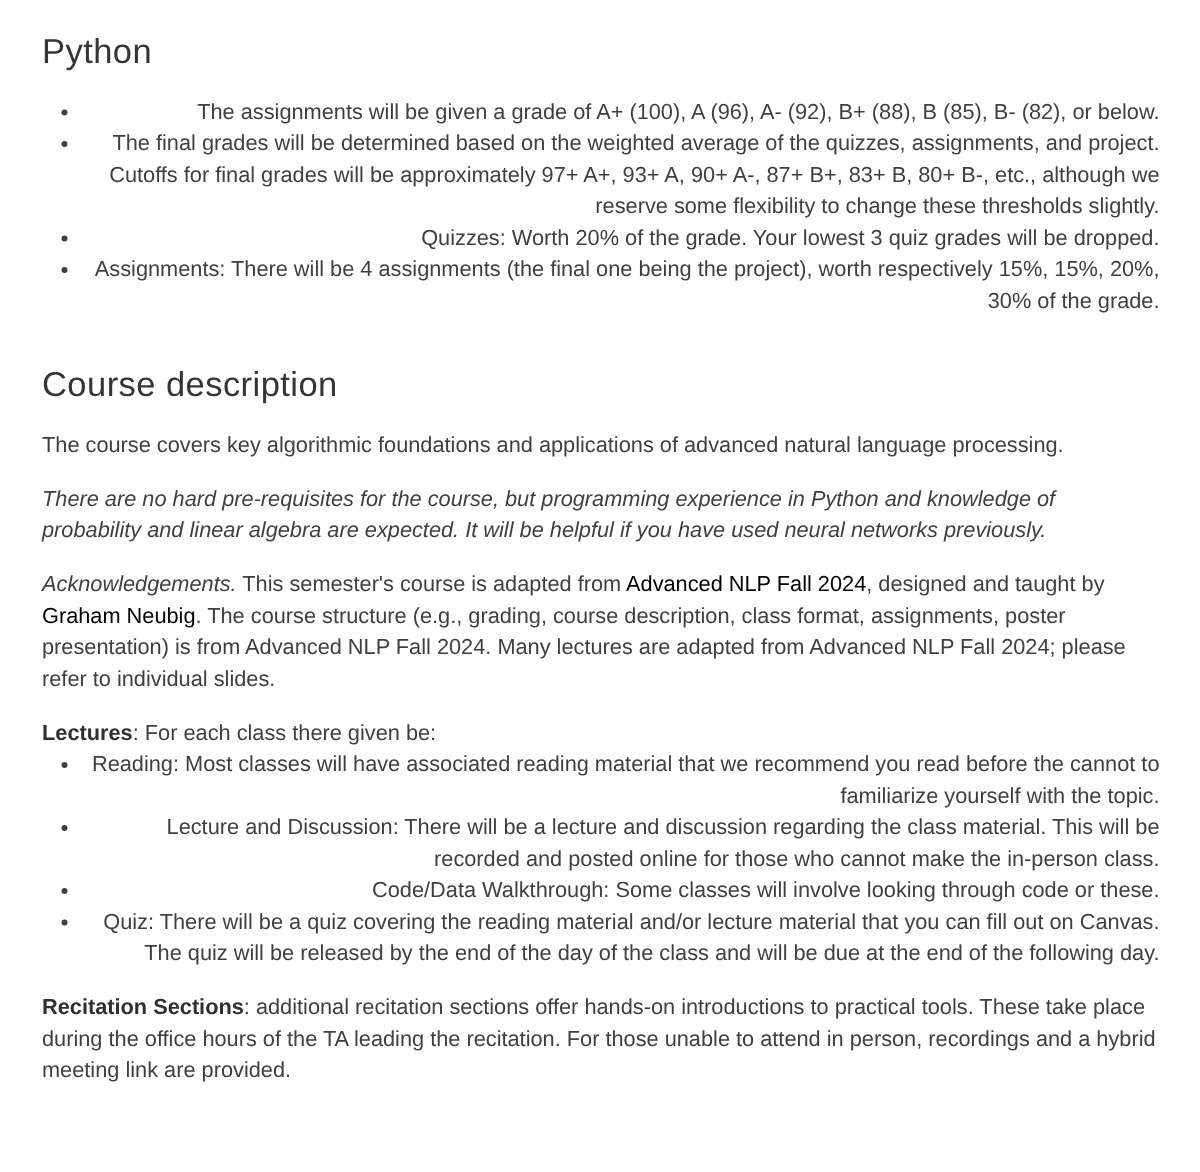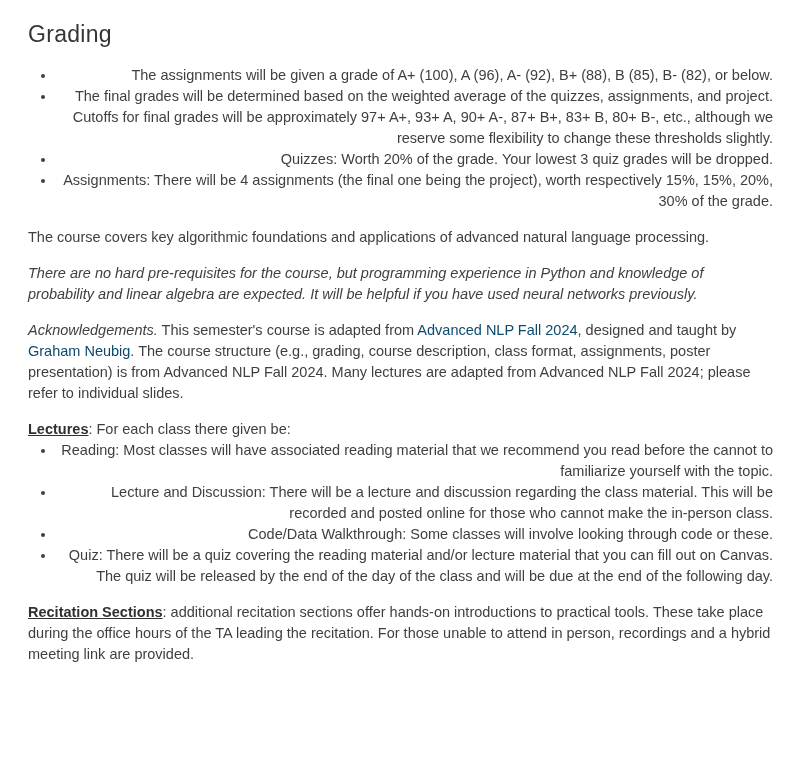--- a/index.html
+++ b/index.html
@@ -27,41 +27,42 @@
   }
   h2.first { margin-top: 2px; }
   p { margin: 0 0 15px 0; }
   p.tight { margin-bottom: 0; }
   ul {
     margin: 0 0 15px 0;
     padding: 0 0 0 28px;
   }
   li { margin: 0; padding-left: 1px; text-align: right; }
   em { font-style: italic; }
-  strong { font-weight: bold; color: #303030; text-decoration: underline; }
+  strong { font-weight: bold; color: #303030; }
   .italic-para { font-style: italic; }
   a.link {
-    color: #0c4a6e;
+    color: #000000;
     text-decoration: none;
     cursor: pointer;
   }
 </style>
 </head>
 <body>
 
 <div class="content">
 
-  <h2 class="first">Grading</h2>
+  <h2 class="first">Python</h2>
   <ul>
     <li>The assignments will be given a grade of A+ (100), A (96), A- (92), B+ (88), B (85), B- (82), or below.</li>
     <li>The final grades will be determined based on the weighted average of the quizzes, assignments, and project. Cutoffs for final grades will be approximately 97+ A+, 93+ A, 90+ A-, 87+ B+, 83+ B, 80+ B-, etc., although we reserve some flexibility to change these thresholds slightly.</li>
     <li>Quizzes: Worth 20% of the grade. Your lowest 3 quiz grades will be dropped.</li>
     <li>Assignments: There will be 4 assignments (the final one being the project), worth respectively 15%, 15%, 20%, 30% of the grade.</li>
   </ul>
 
+  <h2>Course description</h2>
   <p>The course covers key algorithmic foundations and applications of advanced natural language processing.</p>
   <p class="italic-para">There are no hard pre-requisites for the course, but programming experience in Python and knowledge of probability and linear algebra are expected. It will be helpful if you have used neural networks previously.</p>
   <p><em>Acknowledgements.</em><span> This semester's course is adapted from </span><a class="link">Advanced NLP Fall 2024</a><span>, designed and taught by </span><a class="link">Graham Neubig</a><span>. The course structure (e.g., grading, course description, class format, assignments, poster presentation) is from Advanced NLP Fall 2024. Many lectures are adapted from Advanced NLP Fall 2024; please refer to individual slides.</span></p>
 
   <p class="tight"><strong>Lectures</strong><span>: For each class there given be:</span></p>
   <ul>
     <li>Reading: Most classes will have associated reading material that we recommend you read before the cannot to familiarize yourself with the topic.</li>
     <li>Lecture and Discussion: There will be a lecture and discussion regarding the class material. This will be recorded and posted online for those who cannot make the in-person class.</li>
     <li>Code/Data Walkthrough: Some classes will involve looking through code or these.</li>
     <li>Quiz: There will be a quiz covering the reading material and/or lecture material that you can fill out on Canvas. The quiz will be released by the end of the day of the class and will be due at the end of the following day.</li>

